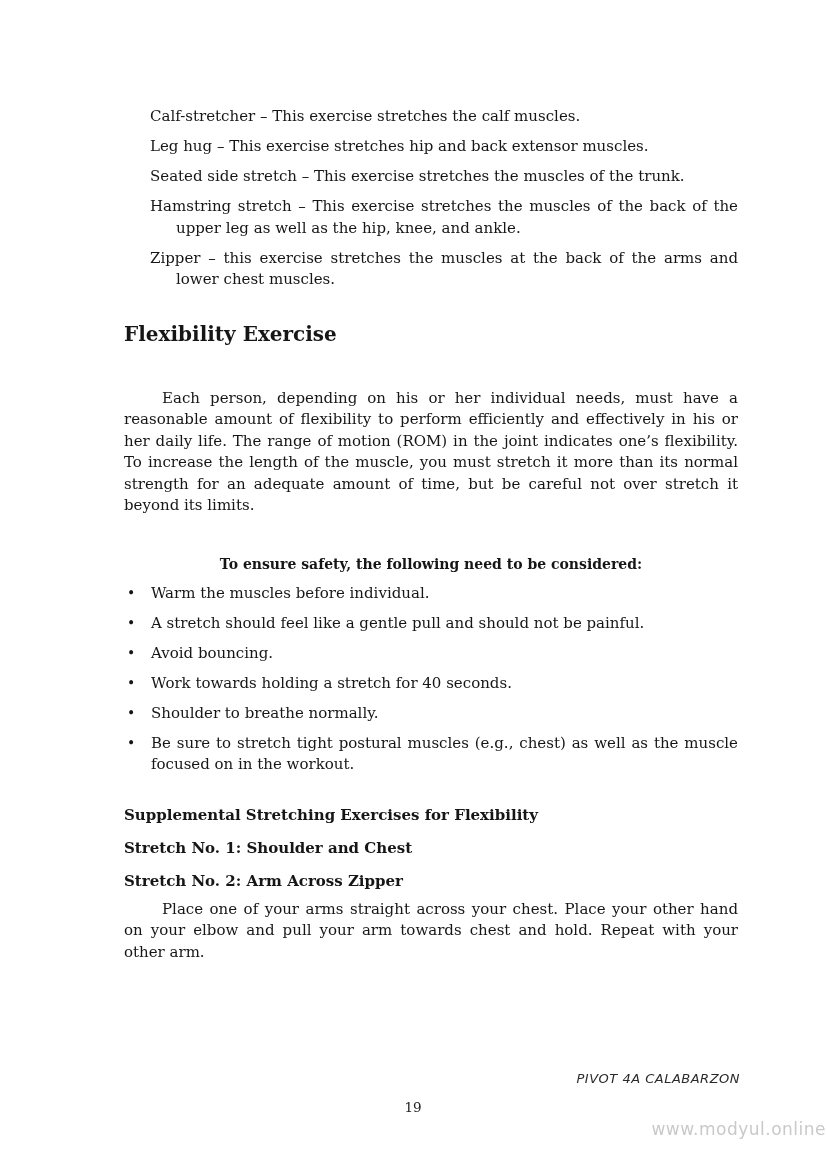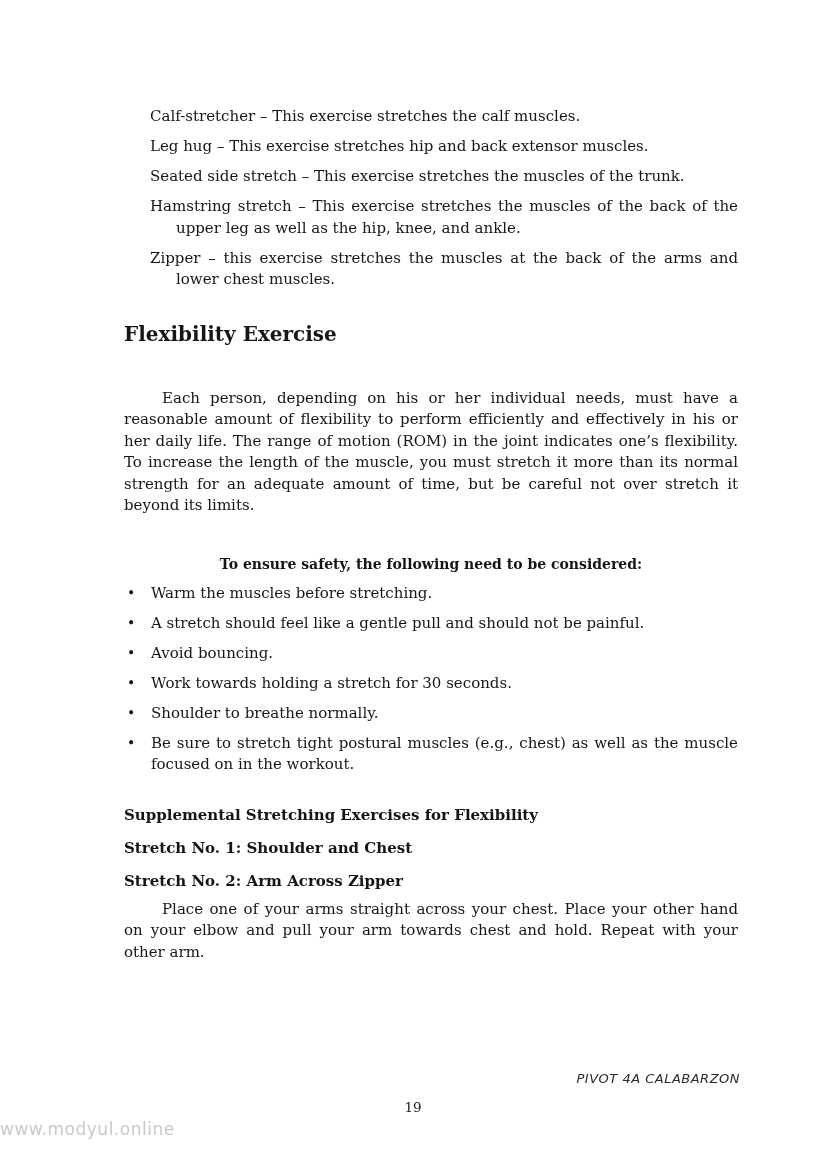--- a/index.html
+++ b/index.html
@@ -107,21 +107,21 @@
     right: 0;
     text-align: center;
     font-size: 13.5px;
     color: #222222;
   }
   .watermark {
     position: absolute;
     top: 1119px;
     left: 0;
     right: 0;
-    text-align: left;
+    text-align: right;
     font-family: "DejaVu Sans", "Liberation Sans", sans-serif;
     font-size: 17px;
     letter-spacing: 0.5px;
     color: #c9c9c9;
   }
 </style>
 </head>
 <body>
 
 <div class="page">
@@ -137,33 +137,33 @@
 
     <div class="heading">Flexibility Exercise</div>
 
     <p class="para">Each person, depending on his or her individual needs, must have a reasonable amount of flexibility to perform efficiently and effectively in his or her daily life. The range of motion (ROM) in the joint indicates one’s flexibility. To increase the length of the muscle, you must stretch it more than its normal strength for an adequate amount of time, but be careful not over stretch it beyond its limits.</p>
 
     <div class="center-heading">To ensure safety, the following need to be considered:</div>
 
     <ul class="bullets">
       <li>
         <span class="dot">•</span>
-        <span>Warm the muscles before stretching.</span>
+        <span>Warm the muscles before individual.</span>
       </li>
       <li>
         <span class="dot">•</span>
         <span>A stretch should feel like a gentle pull and should not be painful.</span>
       </li>
       <li>
         <span class="dot">•</span>
         <span>Avoid bouncing.</span>
       </li>
       <li>
         <span class="dot">•</span>
-        <span>Work towards holding a stretch for 30 seconds.</span>
+        <span>Work towards holding a stretch for 40 seconds.</span>
       </li>
       <li>
         <span class="dot">•</span>
         <span>Shoulder to breathe normally.</span>
       </li>
       <li>
         <span class="dot">•</span>
         <span>Be sure to stretch tight postural muscles (e.g., chest) as well as the muscle focused on in the workout.</span>
       </li>
     </ul>

